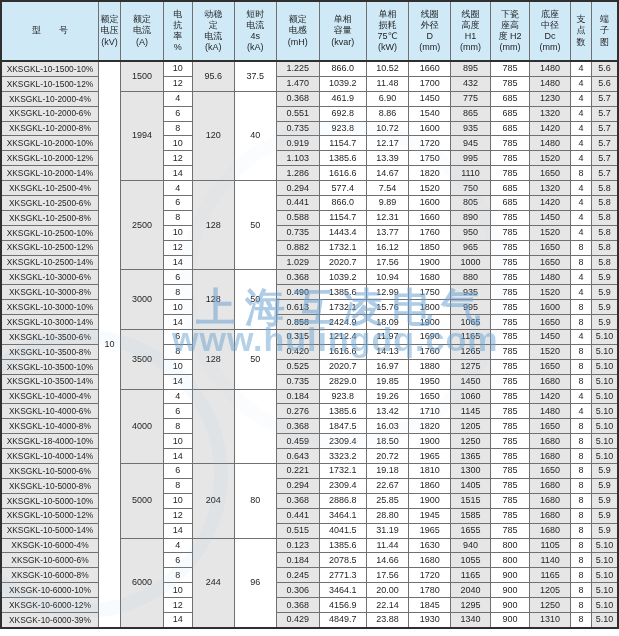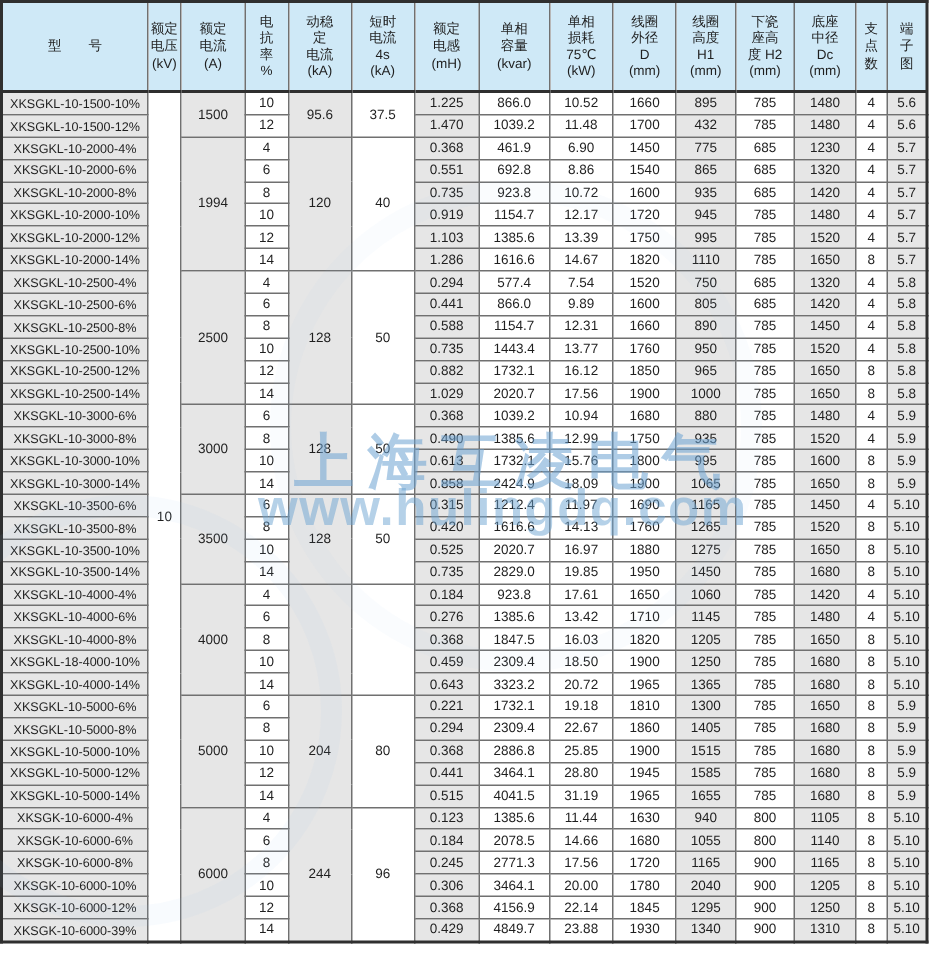--- a/index.html
+++ b/index.html
@@ -376,21 +376,21 @@
           <td class="g">5.10</td>
         </tr>
         <tr>
           <td class="g model">XKSGKL-10-4000-4%</td>
           <td class="g" rowspan="5">4000</td>
           <td class="w">4</td>
           <td class="g" rowspan="5"></td>
           <td class="w" rowspan="5"></td>
           <td class="g">0.184</td>
           <td class="w">923.8</td>
-          <td class="w">17.61</td>
+          <td class="w">19.26</td>
           <td class="w">1650</td>
           <td class="g">1060</td>
           <td class="w">785</td>
           <td class="g">1420</td>
           <td class="w">4</td>
           <td class="g">5.10</td>
         </tr>
         <tr>
           <td class="g model">XKSGKL-10-4000-6%</td>
           <td class="w">6</td>

